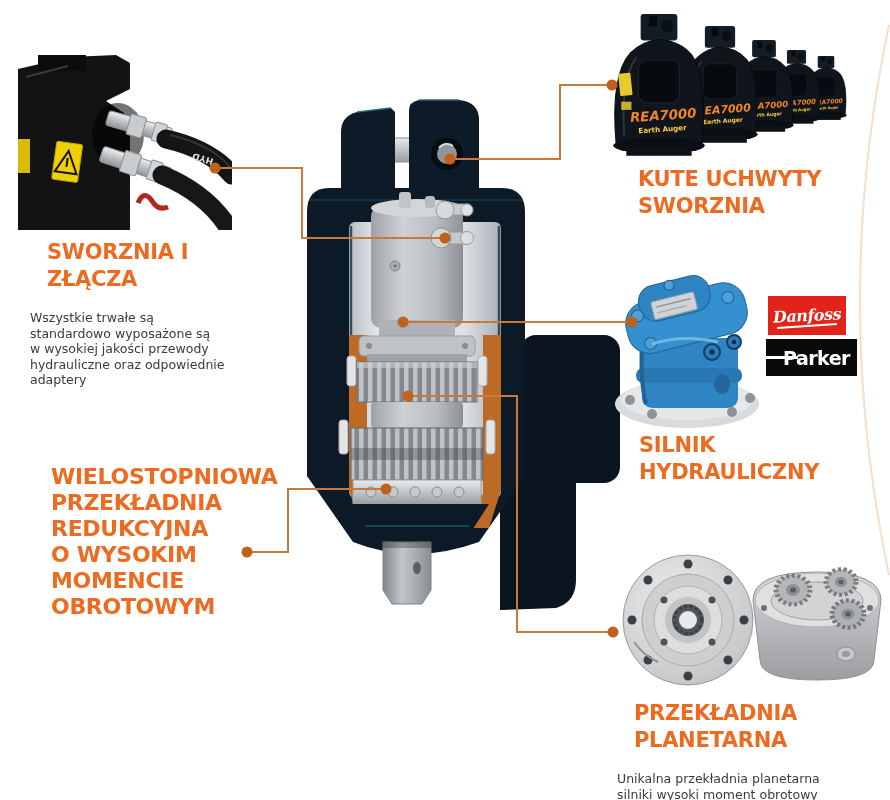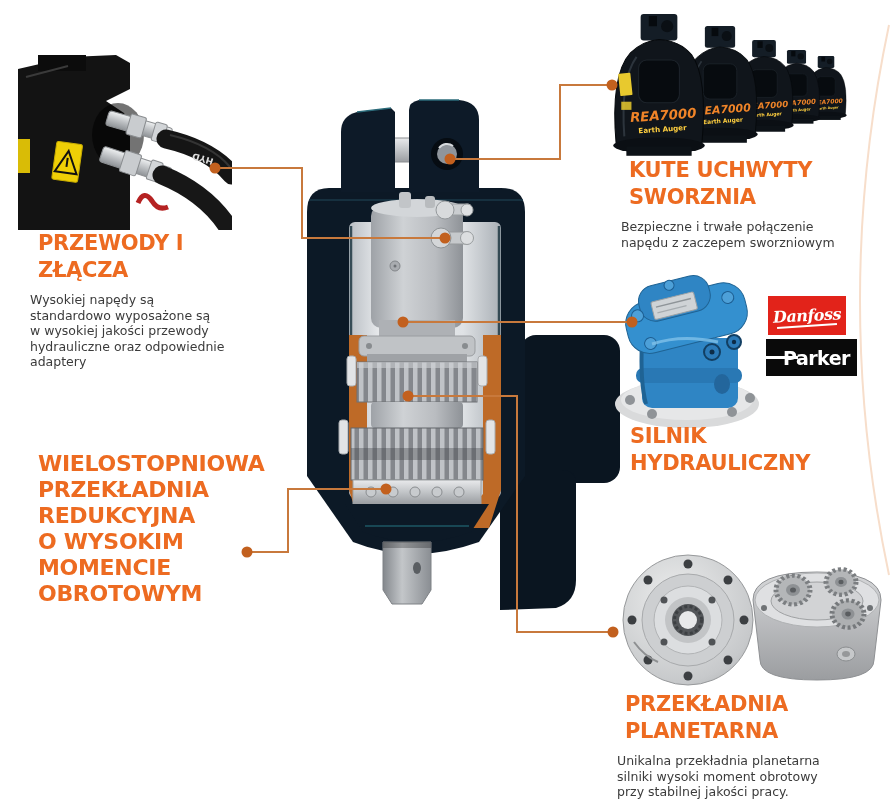--- a/index.html
+++ b/index.html
@@ -1,23 +1,23 @@
 <!DOCTYPE html>
 <html><head>
 <meta charset="utf-8">
 <style>
   html,body{margin:0;padding:0;background:#fff}
   #canvas{position:relative;width:890px;height:800px;background:#fff;overflow:hidden;
           font-family:"DejaVu Sans",sans-serif}
   .abs{position:absolute}
   .callout{position:absolute}
   .sec-title{font-weight:bold;font-size:21px;line-height:27px;color:#ED6B21;
-             white-space:pre-line;letter-spacing:-0.3px;margin:8px}
+             white-space:pre-line;letter-spacing:-0.3px;margin:17px}
   .big-title{font-weight:bold;font-size:22px;line-height:26px;color:#ED6B21;
-             white-space:pre-line;letter-spacing:-0.3px;margin:0}
+             white-space:pre-line;letter-spacing:-0.3px;margin:13px}
   .sec-body{font-size:12.5px;line-height:15.5px;color:#3B3B3B;white-space:pre-line;margin-top:7px}
   svg{display:block}
   .logo{position:absolute;display:flex;align-items:center;justify-content:center}
   #logo-danfoss{left:768px;top:296px;width:78px;height:39px;background:#E2231A}
   #logo-danfoss .script{font-family:"DejaVu Serif",serif;font-style:italic;font-weight:bold;
              font-size:16px;color:#fff;letter-spacing:-0.5px;transform:rotate(-3deg)}
   #logo-danfoss .underline{position:absolute;left:9px;bottom:8px;width:60px;height:1.6px;
              background:#fff;transform:rotate(-4deg)}
   #logo-parker{left:766px;top:339px;width:91px;height:37px;background:#0A0A0A}
   #logo-parker .ptext{font-weight:bold;font-size:19px;color:#fff;letter-spacing:-0.5px;margin-left:10px}
@@ -293,34 +293,32 @@
   <div class="logo" id="logo-danfoss">
     <span class="script">Danfoss</span>
     <span class="underline"></span>
   </div>
   <div class="logo" id="logo-parker">
     <span class="pline"></span>
     <span class="ptext">Parker</span>
   </div>
 
   <div class="callout" style="left:30px;top:222px;width:250px">
-    <h2 class="sec-title">PRZEWODY I
+    <h2 class="sec-title">SWORZNIA I
 ZŁĄCZA</h2>
-    <div class="sec-body">Wysokiej napędy są
+    <div class="sec-body">Wszystkie trwałe są
 standardowo wyposażone są
 w wysokiej jakości przewody
 hydrauliczne oraz odpowiednie
 adaptery</div>
   </div>
 
   <div class="callout" style="left:621px;top:149px;width:262px">
     <h2 class="sec-title">KUTE UCHWYTY
 SWORZNIA</h2>
-    <div class="sec-body">Bezpieczne i trwałe połączenie
-napędu z zaczepem sworzniowym</div>
   </div>
 
   <div class="callout" style="left:622px;top:415px;width:262px">
     <h2 class="sec-title">SILNIK
 HYDRAULICZNY</h2>
   </div>
 
   <div class="callout" style="left:38px;top:451px;width:270px">
     <h2 class="big-title">WIELOSTOPNIOWA
 PRZEKŁADNIA

